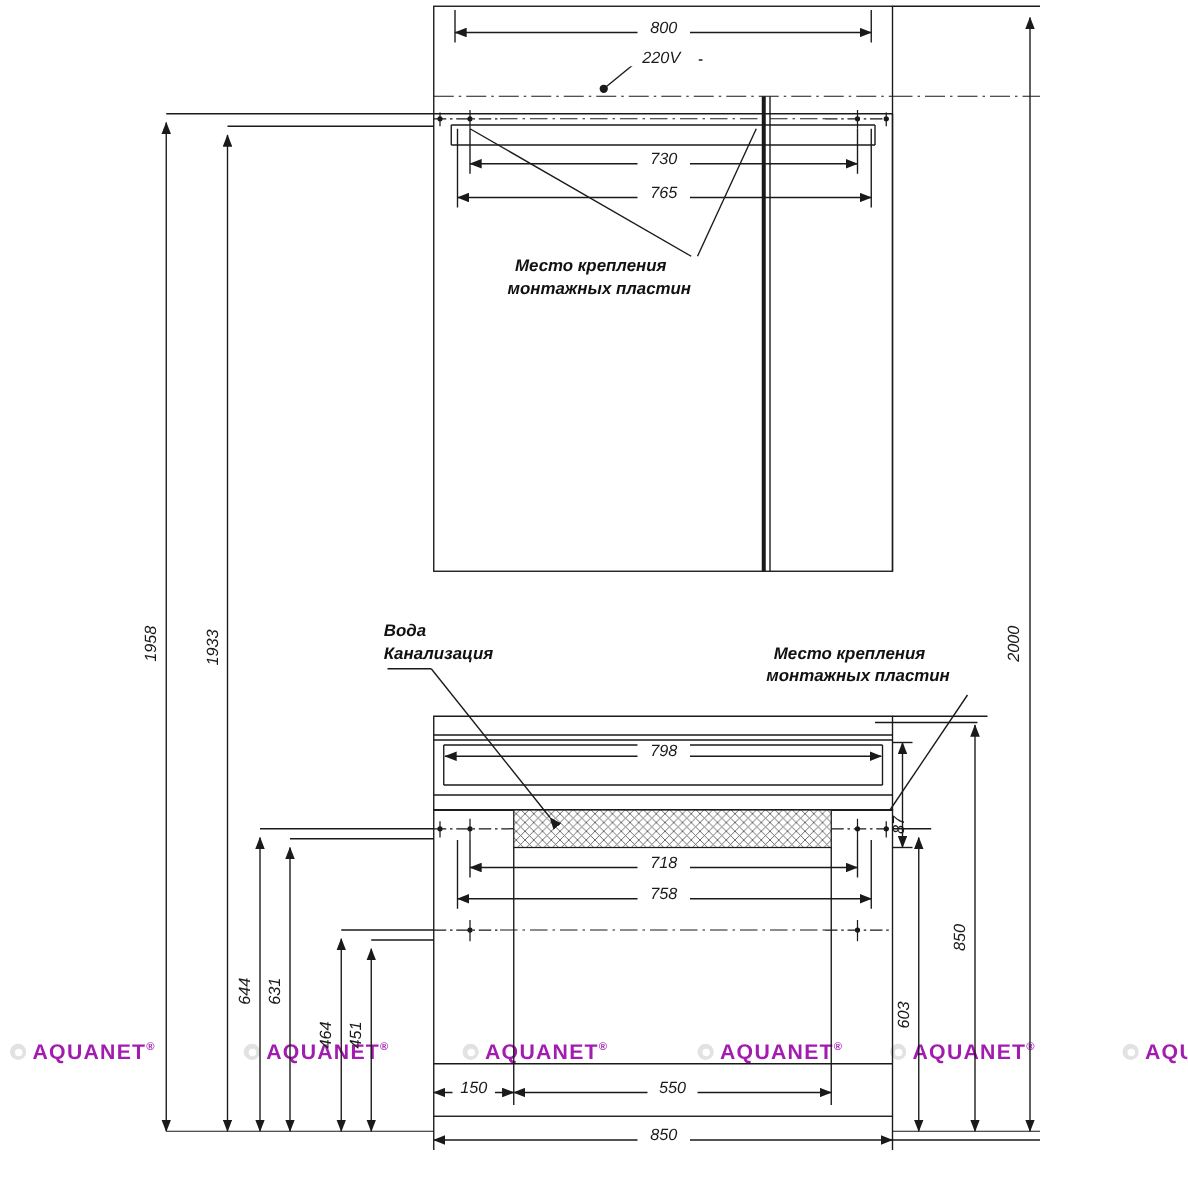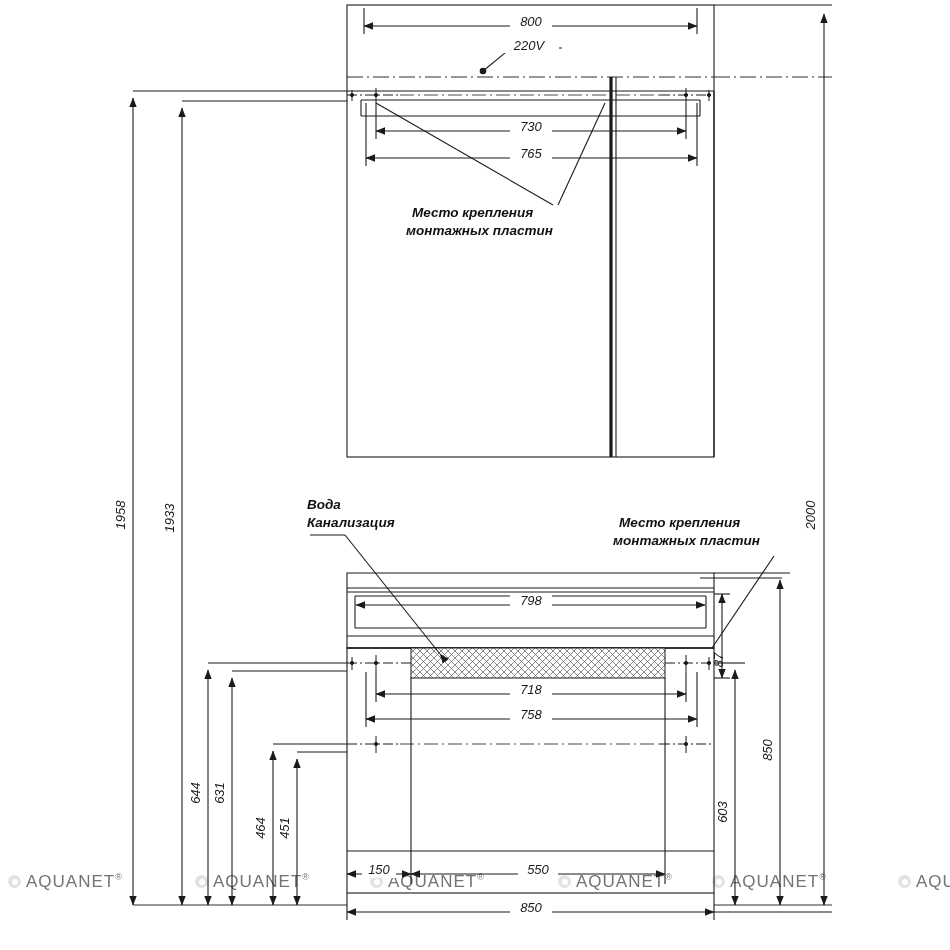--- a/index.html
+++ b/index.html
@@ -38,26 +38,25 @@
     font-family: "Liberation Sans", sans-serif;
     font-size: 13.5px;
     font-style: italic;
     font-weight: bold;
     fill: #111111;
   }
   .wm {
     position: absolute;
     font-family: "Liberation Sans", sans-serif;
     font-size: 17px;
-    font-weight: normal;
+    font-weight: bold;
     letter-spacing: 1px;
-    color: #737373;
+    color: #a21caf;
     user-select: none;
     white-space: nowrap;
-    margin-top: 40px;
   }
   .wm .reg {
     font-size: 9px;
     vertical-align: super;
   }
   .wm-dot {
     display: inline-block;
     width: 13px;
     height: 13px;
     border-radius: 50%;

